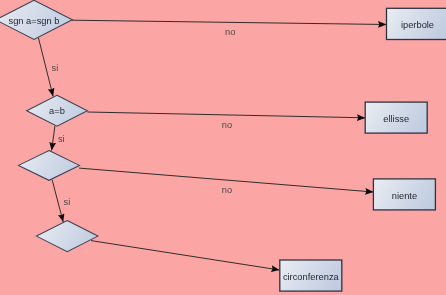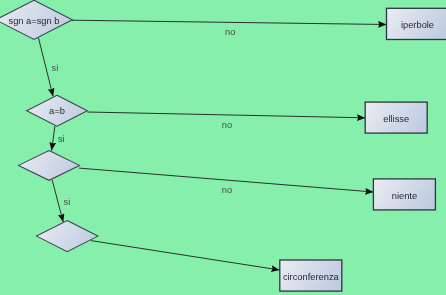--- a/index.html
+++ b/index.html
@@ -1,18 +1,18 @@
 <!DOCTYPE html>
 <html><head>
 <meta charset="utf-8">
 <title>flowchart</title>
 <style>
   html,body{margin:0;padding:0;background:#ffffff;}
   body{width:446px;height:295px;overflow:hidden;font-family:"Liberation Sans",sans-serif;}
-  #canvas{position:relative;width:446px;height:295px;background:#86efac;}
+  #canvas{position:relative;width:446px;height:295px;background:#fca5a5;}
   svg{position:absolute;left:0;top:0;display:block;}
   .shp-text{font-family:"Liberation Sans",sans-serif;font-size:9.3px;fill:#1f232b;}
   .edge-label{font-family:"Liberation Sans",sans-serif;font-size:9.3px;fill:#4a4a4a;}
 </style>
 </head>
 <body>
 
 <div id="canvas">
   <svg width="446" height="295" viewBox="0 0 446 295">
     <defs>

